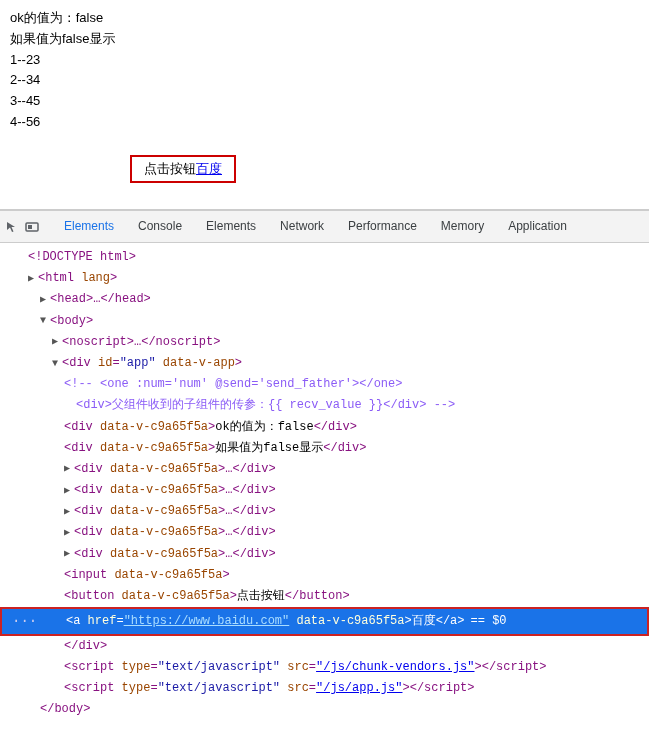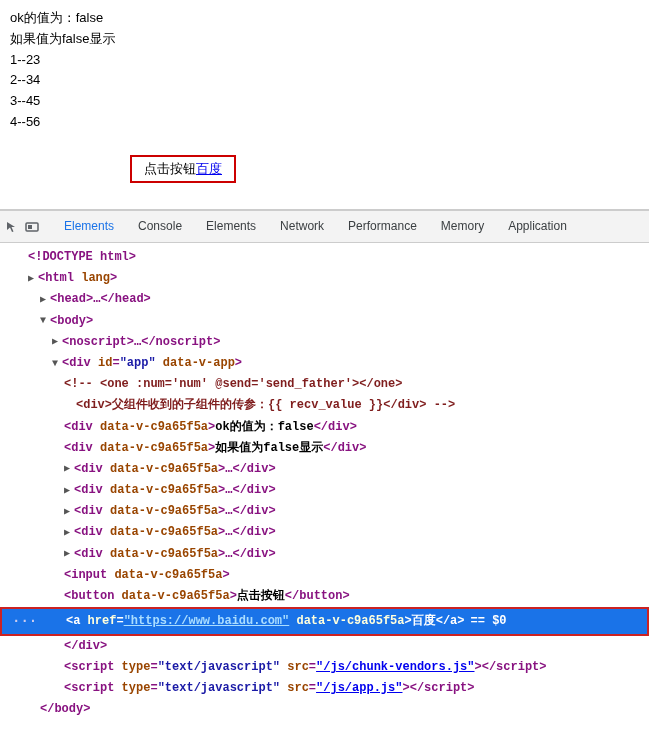--- a/index.html
+++ b/index.html
@@ -107,38 +107,37 @@
       font-size: 12px;
     }
 
     .html-line {
       padding: 1px 6px 1px 10px;
       line-height: 1.6;
       white-space: nowrap;
       color: #000;
       display: flex;
       align-items: center;
-      font-weight: bold;
     }
     .line-gutter {
       width: 16px;
       color: #aaa;
       font-size: 11px;
       flex-shrink: 0;
       margin-right: 2px;
     }
     .line-gutter.dot {
       color: #555;
     }
     .indent { display: inline-block; }
     .tag { color: #881280; }
     .attr-name { color: #994500; }
     .attr-value { color: #1a1aa6; }
     .attr-value.link { color: #0000ee; text-decoration: underline; }
-    .comment { color: #7f1d1d; }
+    .comment { color: #8b5cf6; }
     .text-node { color: #000; }
     .collapse-arrow {
       display: inline-block;
       width: 10px;
       font-size: 10px;
       cursor: pointer;
       color: #555;
     }
   </style>
 </head>

